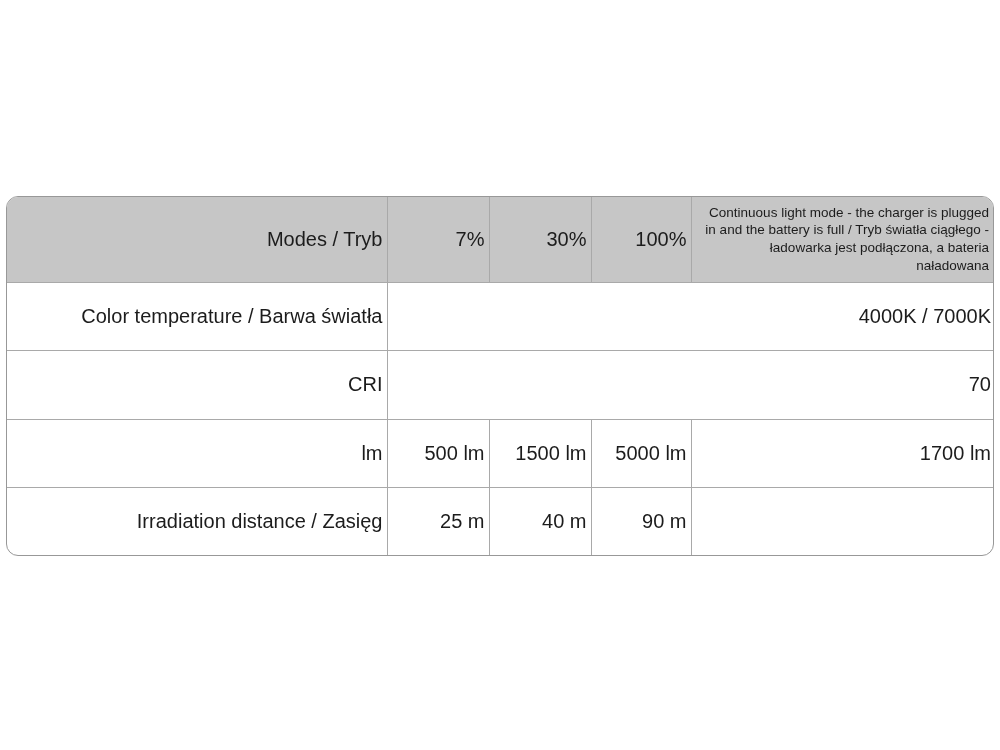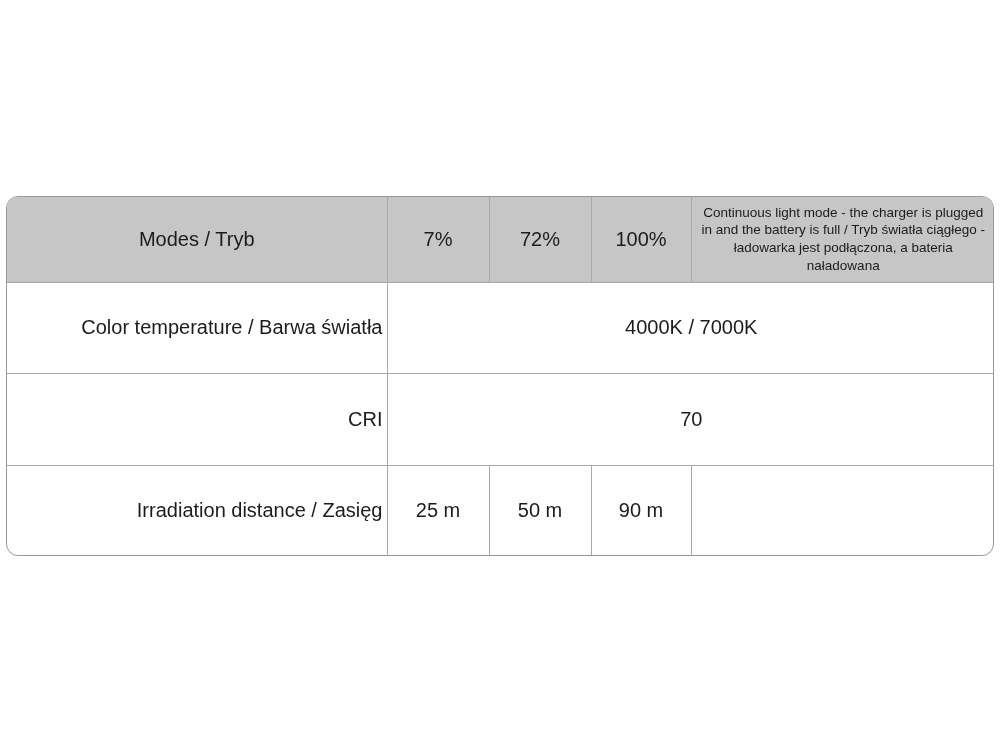--- a/index.html
+++ b/index.html
@@ -34,21 +34,21 @@
     width: 100%;
     height: 100%;
     border-collapse: collapse;
     border: hidden;
     table-layout: fixed;
   }
   .spec-table td, .spec-table th {
     border: 1px solid #a9a9a9;
     font-weight: normal;
     font-size: 20px;
-    text-align: center;
+    text-align: right;
     vertical-align: middle;
     padding: 0 4px;
     color: #1c1c1c;
     overflow: hidden;
   }
   .spec-table thead th {
     background: #c6c6c6;
   }
   tr.header-row { height: 85px; }
   .spec-table td.label-cell {
@@ -75,37 +75,44 @@
         <col class="c-label">
           <col class="c-mode">
           <col class="c-mode">
           <col class="c-mode3">
           <col class="c-cont">
       </colgroup>
       <thead>
         <tr class="header-row">
           <th>Modes / Tryb</th>
           <th>7%</th>
-          <th>72%</th>
+          <th>30%</th>
           <th>100%</th>
           <th class="continuous-header">Continuous light mode - the charger is plugged in and the battery is full / Tryb światła ciągłego - ładowarka jest podłączona, a bateria naładowana</th>
         </tr>
       </thead>
       <tbody>
         <tr>
           <td class="label-cell">Color temperature / Barwa światła</td>
           <td colspan="4">4000K / 7000K</td>
         </tr>
         <tr>
           <td class="label-cell">CRI</td>
           <td colspan="4">70</td>
         </tr>
         <tr>
+          <td class="label-cell">lm</td>
+          <td>500 lm</td>
+          <td>1500 lm</td>
+          <td>5000 lm</td>
+          <td>1700 lm</td>
+        </tr>
+        <tr>
           <td class="label-cell">Irradiation distance / Zasięg</td>
           <td>25 m</td>
-          <td>50 m</td>
+          <td>40 m</td>
           <td>90 m</td>
           <td></td>
         </tr>
       </tbody>
     </table>
   </div>
 </div>
 
 </body></html>

